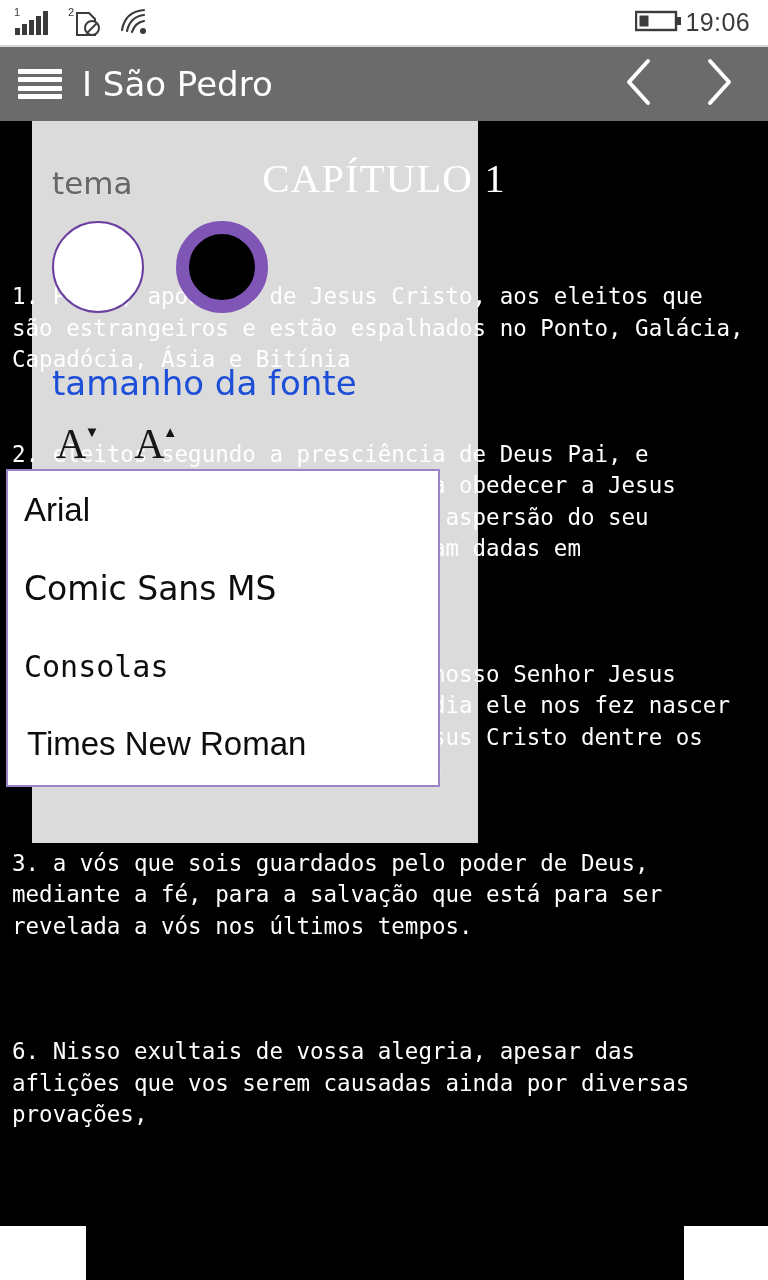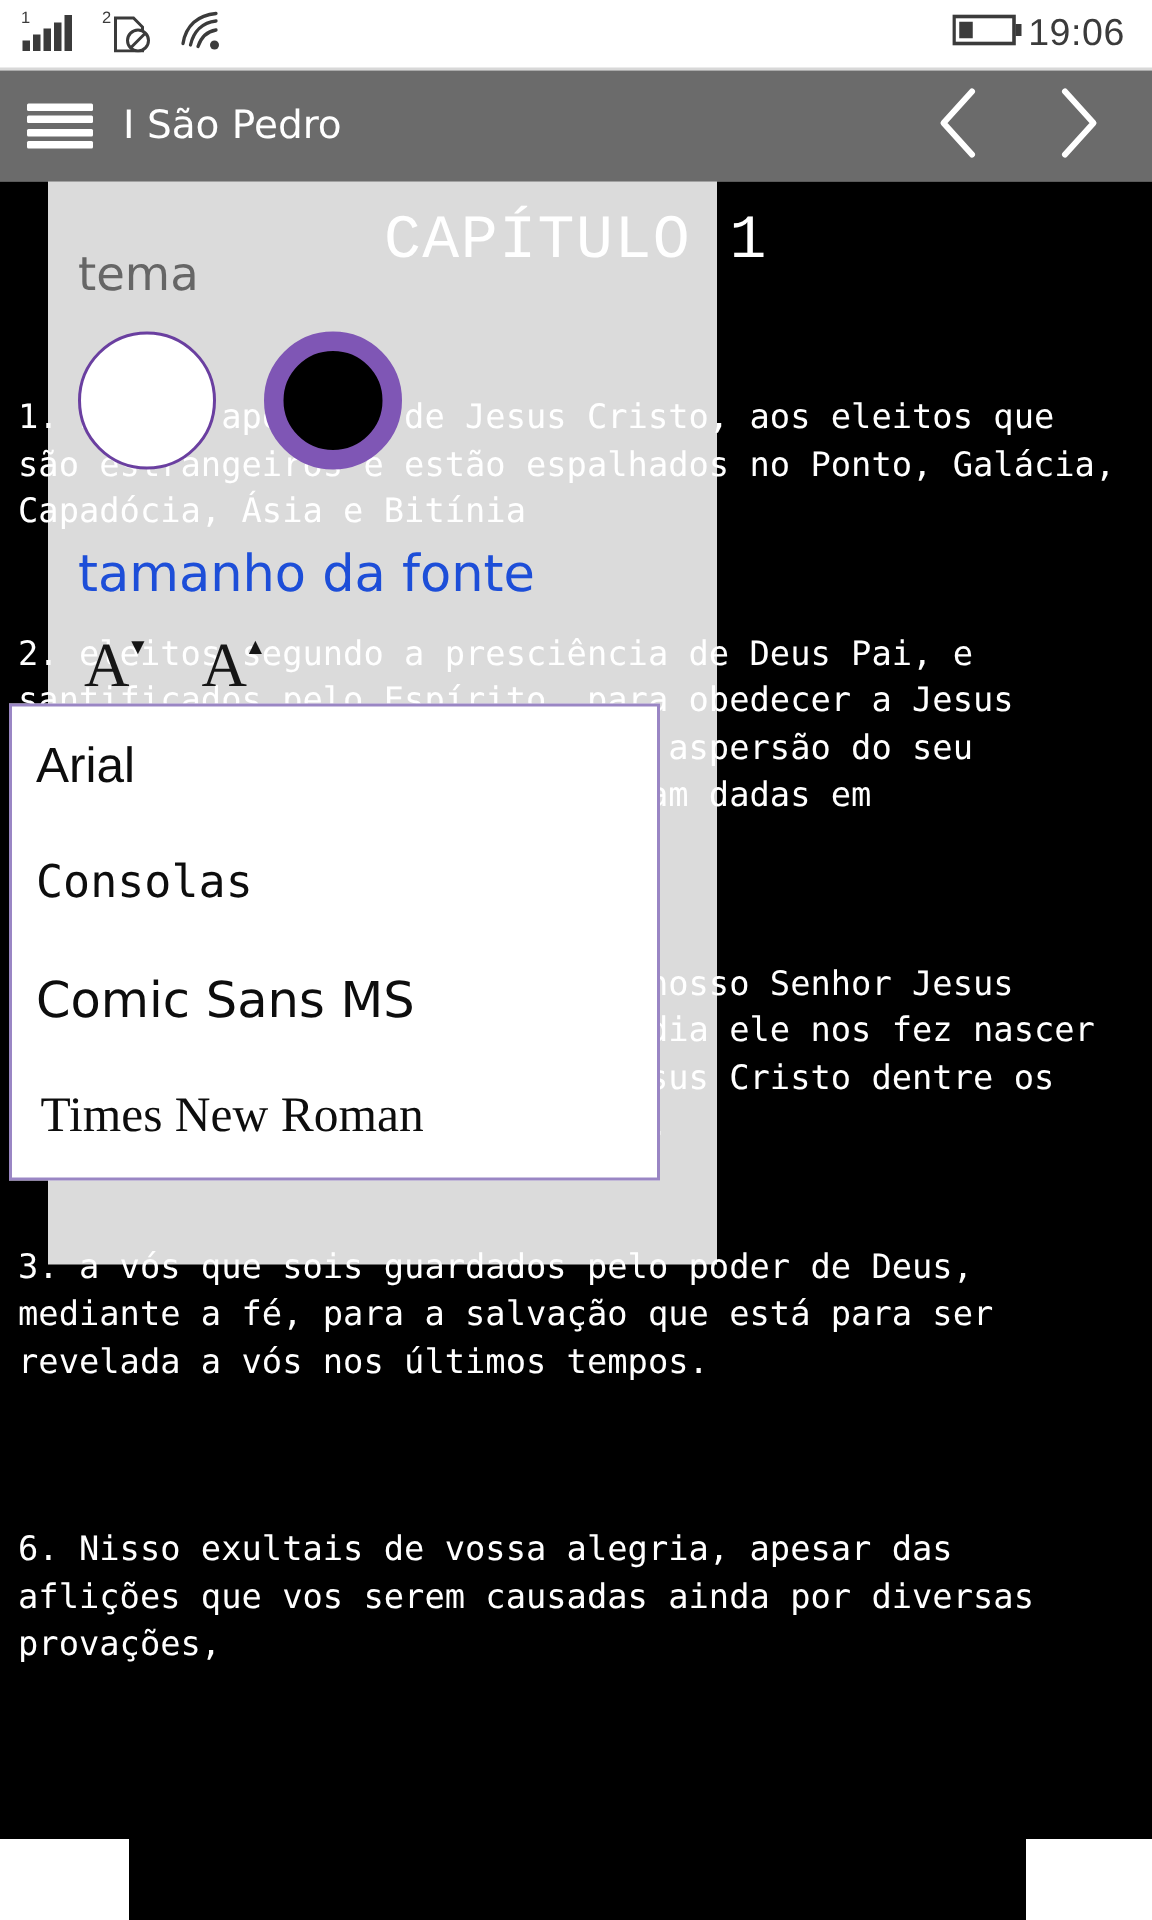--- a/index.html
+++ b/index.html
@@ -44,21 +44,21 @@
   }
   #hamburger {
     width:44px; height:30px; margin-left:18px;
     display:flex; flex-direction:column; justify-content:space-between;
     cursor:pointer;
   }
   #hamburger i { display:block; height:5px; background:#ffffff; border-radius:1px; }
   #appbar-title {
     margin-left:20px;
     color:#ffffff;
-    font-size:26px;
+    font-size:34px;
     font-family:"DejaVu Sans", sans-serif;
     white-space:nowrap;
   }
   .navbtn {
     width:54px; height:74px;
     display:flex; align-items:center; justify-content:center;
     cursor:pointer;
   }
   #nav-wrap { margin-left:auto; display:flex; padding-right:22px; gap:26px; }
 
@@ -67,23 +67,23 @@
     position:absolute; top:121px; left:0;
     width:768px; height:1105px;
     background:#000000;
     overflow:hidden;
   }
   #chapter-heading {
     text-align:center;
     color:#ffffff;
     font-size:41px;
     letter-spacing:1px;
-    font-family:Liberation Mono, monospace;
+    font-family:Liberation Serif, serif;
+    padding-top:33px;
     padding-bottom:16px;
-    margin-top:17px;
   }
   #verses {
     color:#ffffff;
     font-family:"DejaVu Sans Mono", monospace;
     font-size:22.5px;
     line-height:31.5px;
     padding:0 12px;
     white-space:pre-wrap;
     word-break:normal;
   }
@@ -171,21 +171,21 @@
     height:78px;
     display:flex; align-items:center;
     padding-left:16px;
     font-size:33px;
     color:#0d0d0d;
     cursor:pointer;
   }
   .ff-arial    { font-family:"Liberation Sans", sans-serif;text-align:center; }
   .ff-comic    { font-family:"DejaVu Sans", sans-serif; }
   .ff-consolas { font-family:"DejaVu Sans Mono", monospace; font-size:30px; }
-  .ff-times    { font-family:Liberation Serif, serif;padding-left:19px; }
+  .ff-times    { font-family:Liberation Sans, sans-serif;padding-left:19px; }
 
   
   #bottom-white {
     position:absolute; left:0; top:1226px;
     width:768px; height:54px;
     background:#ffffff;
   }
   #bottom-navbar {
     position:absolute; left:86px; top:1226px;
     width:598px; height:54px;
@@ -306,21 +306,21 @@
       </div>
     </div>
 
     <div id="font-preview">Abc ABC abc.</div>
 
     <div id="label-estilo">estilo da fonte</div>
   </div>
 
   <div id="font-list">
     <div class="font-item ff-arial">Arial</div>
+    <div class="font-item ff-comic">Comic Sans MS</div>
     <div class="font-item ff-consolas">Consolas</div>
-    <div class="font-item ff-comic">Comic Sans MS</div>
     <div class="font-item ff-times">Times New Roman</div>
   </div>
 
   <div id="bottom-white"></div>
   <div id="bottom-navbar"></div>
 
 </div>
 
 </body></html>

